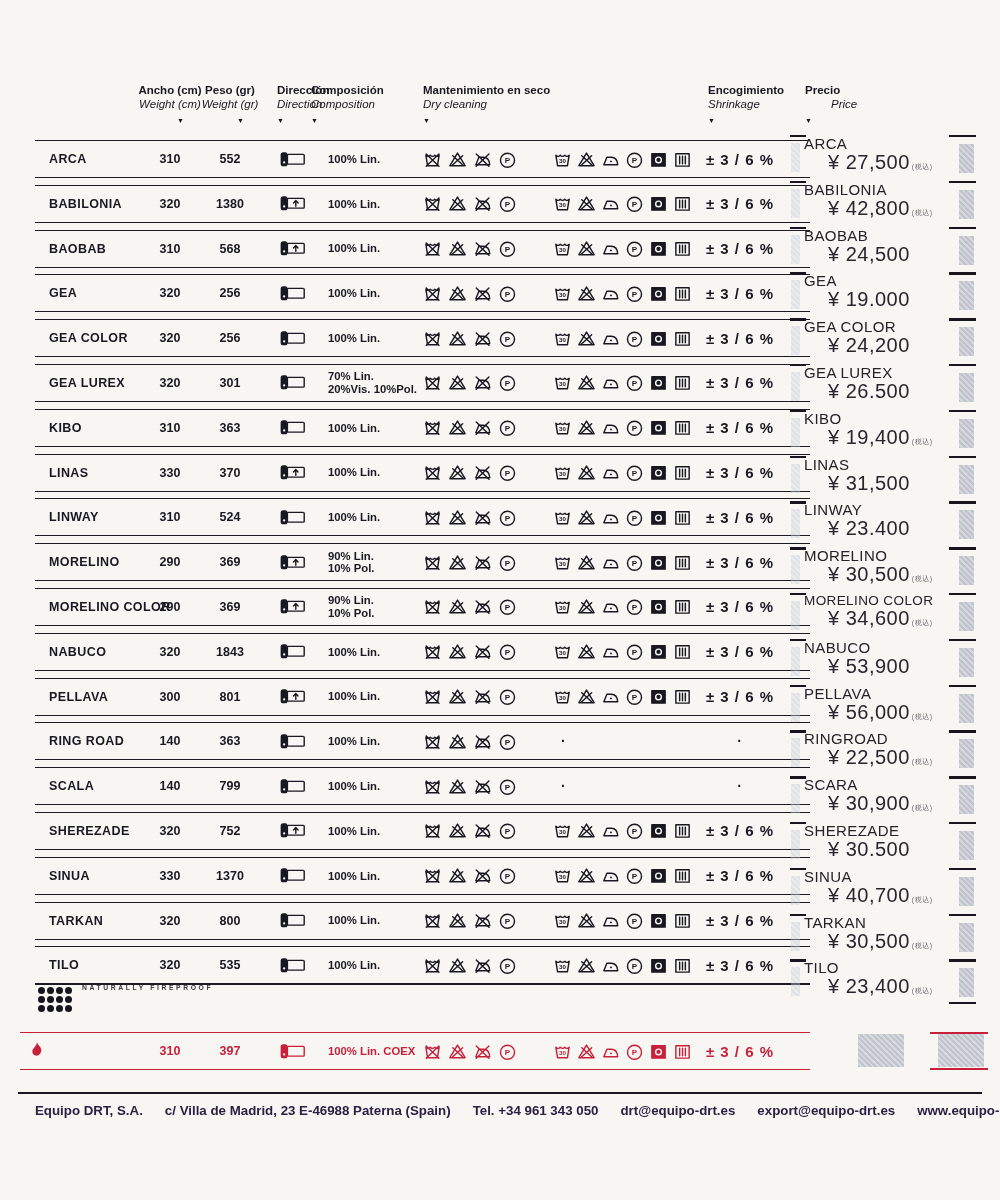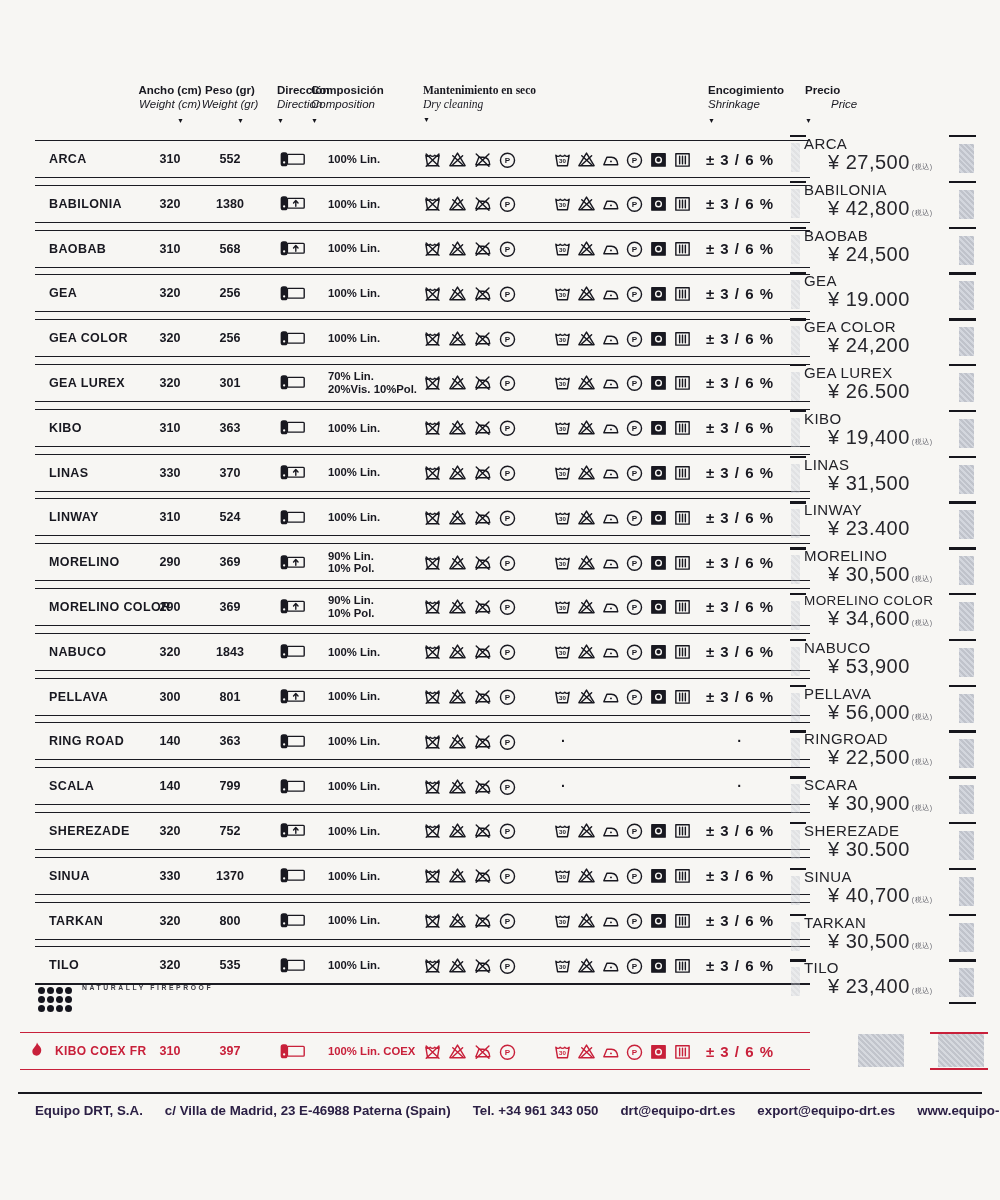--- a/index.html
+++ b/index.html
@@ -86,21 +86,21 @@
       <div class="hcell" style="left: 242px; width: 60px; text-align: left;">
         <div class="es">Dirección</div>
         <div class="en">Direction</div>
         <span class="marker" style="text-align: left; margin-left: 0px;">▼</span>
       </div>
       <div class="hcell" style="left: 276px; width: 90px; text-align: left;">
         <div class="es">Composición</div>
         <div class="en">Composition</div>
         <span class="marker" style="text-align: left; margin-left: 0px;">▼</span>
       </div>
-      <div class="hcell" style="left: 388px; width: 130px; text-align: left; font-family: Liberation Serif, serif;">
+      <div class="hcell" style="left: 388px; width: 130px; text-align: left;">
         <div class="es">Mantenimiento en seco</div>
         <div class="en">Dry cleaning</div>
         <span class="marker" style="text-align: left; margin-left: 0px;">▼</span>
       </div>
       <div class="hcell" style="left: 673px; width: 90px; text-align: left;">
         <div class="es">Encogimiento</div>
         <div class="en">Shrinkage</div>
         <span class="marker" style="text-align: left; margin-left: 0px;">▼</span>
       </div>
     </div>
@@ -1822,21 +1822,20 @@
 
   <div id="coex-notes">
   </div>
 
   <div id="coex-row">
       <span class="flame"><span style="display: inline-flex;">
           <svg width="18" height="18" viewBox="0 0 20 20" fill="none" stroke="#c8203a" stroke-width="1.5" stroke-linecap="round" stroke-linejoin="round">
             <path d="M10 1.8 C11.2 5.2 15.2 6.6 14.7 10.9 C14.4 14.3 12.3 16.3 9.6 16.3 C6.6 16.3 4.6 14.3 4.8 11.4 C5 8.2 8.6 7.2 10 1.8 Z" fill="#c8203a" stroke="none"></path>
           </svg>
         </span></span>
-      <div class="cell c-name">KIBO COEX FR</div>
       <div class="cell c-width">310</div>
       <div class="cell c-weight">397</div>
       <div class="cell c-dir">
         <span style="display: inline-flex;">
           <svg width="28" height="19" viewBox="0 0 30 20" fill="none" stroke="#c8203a" stroke-width="1.5" stroke-linecap="round" stroke-linejoin="round">
             <rect x="9" y="4.5" width="18" height="10.5" rx="1"></rect>
             <rect x="2.5" y="3" width="6" height="13.5" rx="2" fill="#c8203a" stroke="#c8203a"></rect>
             <circle cx="5.5" cy="13.2" r="1.2" fill="#f7f6f3" stroke="none"></circle>
           </svg>
         </span>

